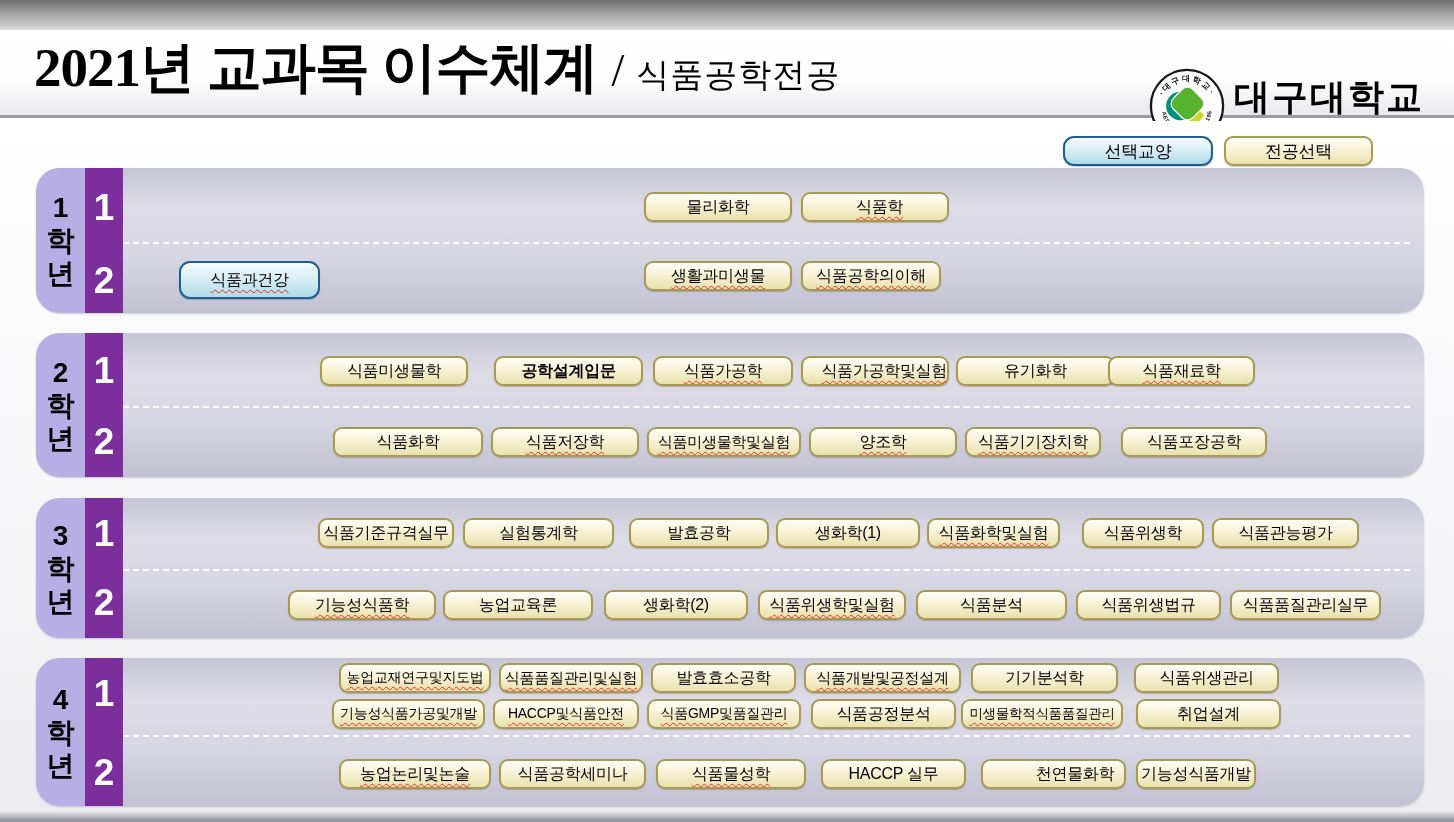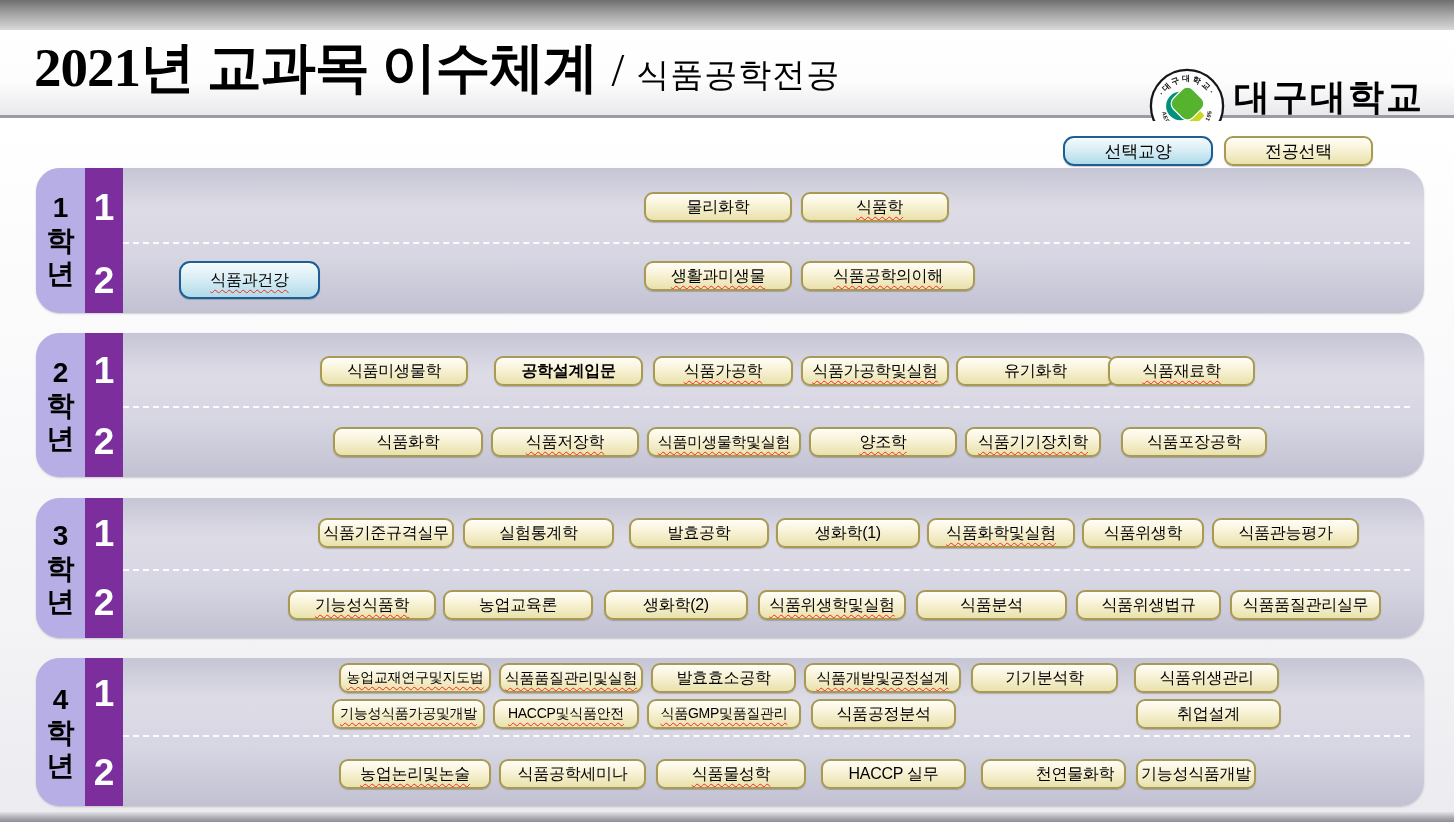--- a/index.html
+++ b/index.html
@@ -122,21 +122,21 @@
           <div class="course major" style="left: 765px; top: 24px; width: 148px; padding-left: 9px;">
             <span class="course-label wavy" style="font-size: 16px;">식품학</span>
           </div>
           <div class="sem-num" style="top: 115px;">2</div>
           <div class="course elective" style="left: 143px; top: 93px; width: 141px; height: 38px;">
             <span class="course-label wavy" style="font-size: 16px;">식품과건강</span>
           </div>
           <div class="course major" style="left: 608px; top: 93px; width: 148px;">
             <span class="course-label wavy" style="font-size: 16px;">생활과미생물</span>
           </div>
-          <div class="course major" style="left: 765px; top: 93px; width: 174px;">
+          <div class="course major" style="left: 765px; top: 93px; width: 140px;">
             <span class="course-label wavy" style="font-size: 16px;">식품공학의이해</span>
           </div>
         </section>
         <section class="year-panel" style="top: 333px; height: 144px;">
           <div class="year-band">
             <div class="year-char">2</div>
             <div class="year-char">학</div>
             <div class="year-char">년</div>
           </div>
           <div class="sem-col"></div>
@@ -144,21 +144,21 @@
           <div class="sem-num" style="top: 40px;">1</div>
           <div class="course major" style="left: 284px; top: 23px; width: 148px;">
             <span class="course-label" style="font-size: 16px;">식품미생물학</span>
           </div>
           <div class="course major" style="left: 458px; top: 23px; width: 149px;">
             <span class="course-label" style="font-size: 16px; font-weight: bold;">공학설계입문</span>
           </div>
           <div class="course major" style="left: 617px; top: 23px; width: 140px;">
             <span class="course-label wavy" style="font-size: 16px;">식품가공학</span>
           </div>
-          <div class="course major" style="left: 765px; top: 23px; width: 148px;">
+          <div class="course major" style="left: 765px; top: 23px; width: 148px; justify-content: flex-end;">
             <span class="course-label wavy" style="font-size: 16px;">식품가공학및실험</span>
           </div>
           <div class="course major" style="left: 920px; top: 23px; width: 159px;">
             <span class="course-label" style="font-size: 16px;">유기화학</span>
           </div>
           <div class="course major" style="left: 1072px; top: 23px; width: 147px;">
             <span class="course-label wavy" style="font-size: 16px;">식품재료학</span>
           </div>
           <div class="sem-num" style="top: 111px;">2</div>
           <div class="course major" style="left: 297px; top: 94px; width: 150px;">
@@ -194,21 +194,21 @@
           </div>
           <div class="course major" style="left: 427px; top: 20px; width: 151px;">
             <span class="course-label" style="font-size: 16px;">실험통계학</span>
           </div>
           <div class="course major" style="left: 593px; top: 20px; width: 140px;">
             <span class="course-label" style="font-size: 16px;">발효공학</span>
           </div>
           <div class="course major" style="left: 740px; top: 20px; width: 144px;">
             <span class="course-label" style="font-size: 16px;">생화학(1)</span>
           </div>
-          <div class="course major" style="left: 891px; top: 20px; width: 148px;">
+          <div class="course major" style="left: 891px; top: 20px; width: 133px;">
             <span class="course-label wavy" style="font-size: 16px;">식품화학및실험</span>
           </div>
           <div class="course major" style="left: 1046px; top: 20px; width: 122px;">
             <span class="course-label" style="font-size: 16px;">식품위생학</span>
           </div>
           <div class="course major" style="left: 1176px; top: 20px; width: 147px;">
             <span class="course-label" style="font-size: 16px;">식품관능평가</span>
           </div>
           <div class="sem-num" style="top: 107px;">2</div>
           <div class="course major" style="left: 252px; top: 92px; width: 148px;">
@@ -265,20 +265,23 @@
           </div>
           <div class="course major" style="left: 457px; top: 41px; width: 146px;">
             <span class="course-label wavy" style="font-size: 14px;">HACCP및식품안전</span>
           </div>
           <div class="course major" style="left: 611px; top: 41px; width: 154px;">
             <span class="course-label wavy" style="font-size: 14px;">식품GMP및품질관리</span>
           </div>
           <div class="course major" style="left: 775px; top: 41px; width: 145px;">
             <span class="course-label" style="font-size: 16px;">식품공정분석</span>
           </div>
+          <div class="course major" style="left: 925px; top: 41px; width: 162px;">
+            <span class="course-label wavy" style="font-size: 13.5px;">미생물학적식품품질관리</span>
+          </div>
           <div class="course major" style="left: 1100px; top: 41px; width: 145px;">
             <span class="course-label" style="font-size: 16px;">취업설계</span>
           </div>
           <div class="sem-num" style="top: 117px;">2</div>
           <div class="course major" style="left: 303px; top: 101px; width: 152px;">
             <span class="course-label wavy" style="font-size: 16px;">농업논리및논술</span>
           </div>
           <div class="course major" style="left: 463px; top: 101px; width: 147px;">
             <span class="course-label" style="font-size: 16px;">식품공학세미나</span>
           </div>

